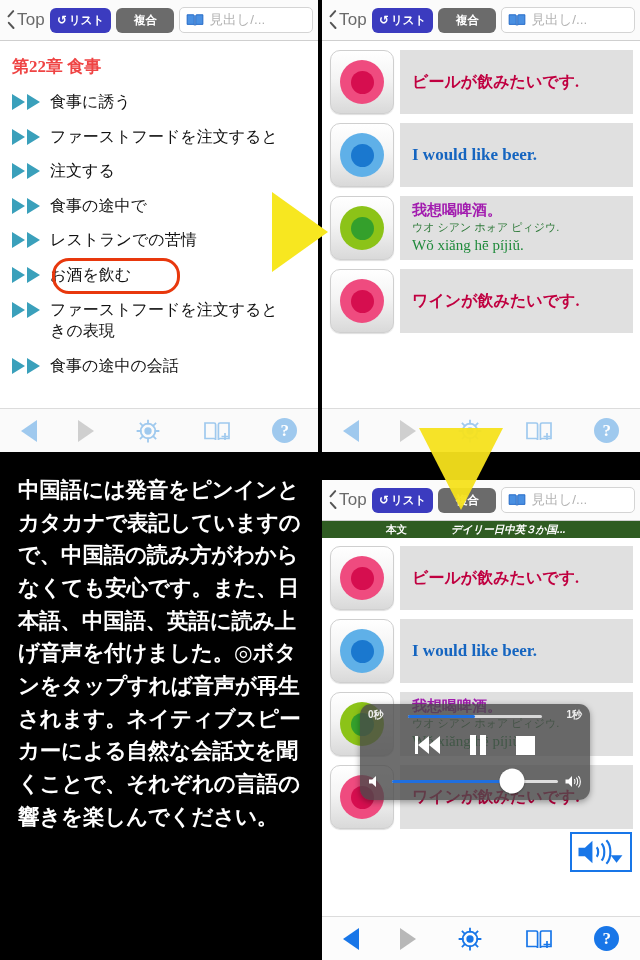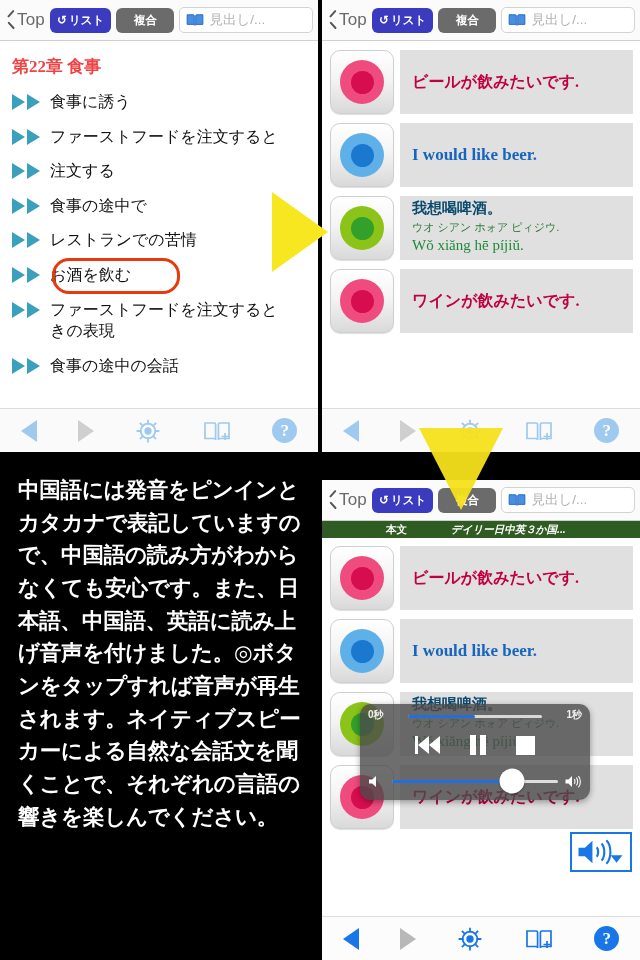--- a/index.html
+++ b/index.html
@@ -125,22 +125,22 @@
   }
   .ja {
     font-family: "Liberation Serif", "DejaVu Serif", serif;
     font-size: 16px; color: #c00040; font-weight: bold;
   }
   .en {
     font-family: "Liberation Serif", "DejaVu Serif", serif;
     font-size: 17px; color: #1565c0; font-weight: bold;
   }
   .zh-han {
-    font-family: Liberation Mono, monospace;
-    font-size: 15px; color: #0c4a6e; font-weight: bold; line-height: 1.25;
+    font-family: Liberation Serif, serif;
+    font-size: 15px; color: #a21caf; font-weight: bold; line-height: 1.25;
   }
   .zh-kata { font-size: 11px; color: #2f7a3a; line-height: 1.5; }
   .zh-pin {
     font-family: "Liberation Serif", "DejaVu Serif", serif;
     font-size: 15px; color: #1f8a3b; line-height: 1.3;
   }
 
   
   .ribbon {
     height: 17px; background: #2f5c22; color: #fff; font-size: 10.5px;

